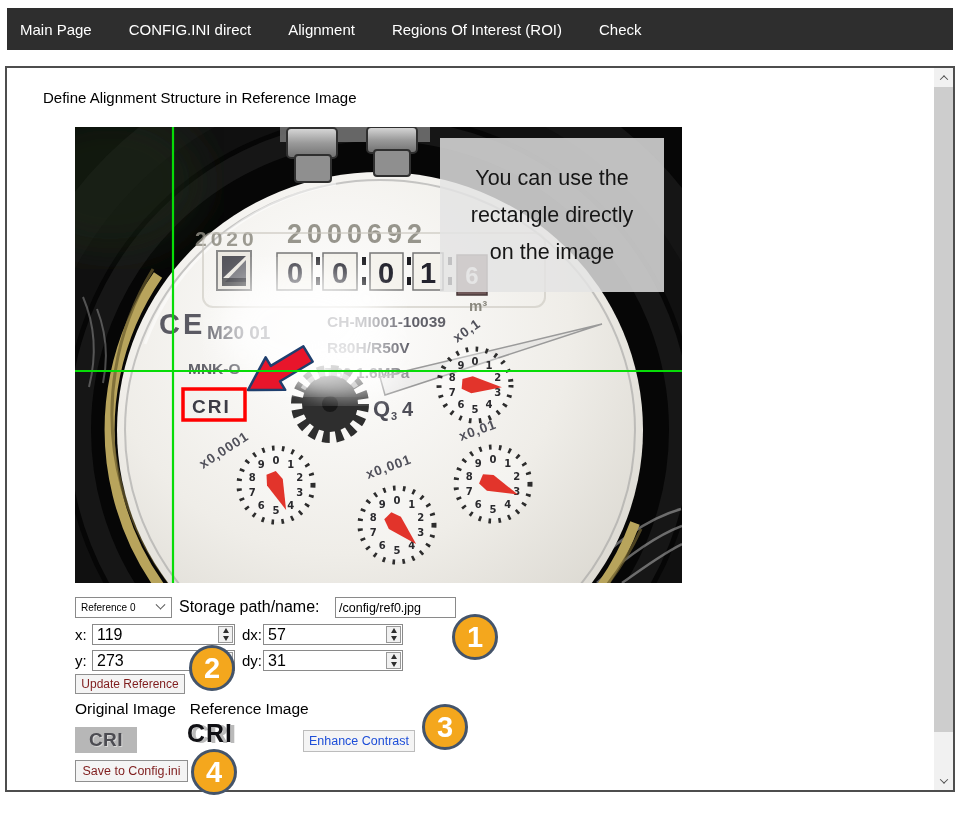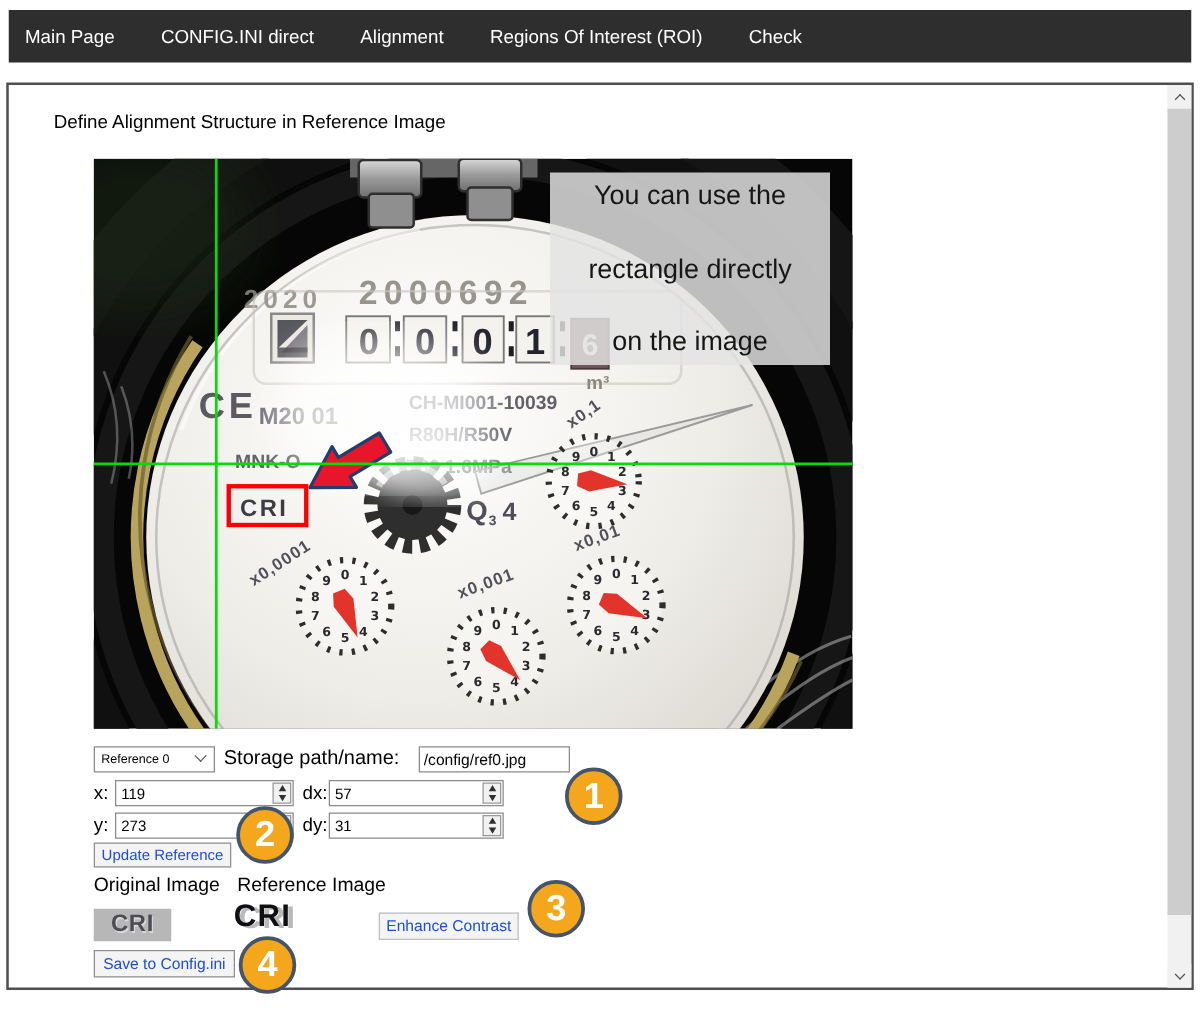--- a/index.html
+++ b/index.html
@@ -15,21 +15,21 @@
   .frame{position:absolute;left:5px;top:66px;width:950px;height:726px;border:2px solid #4e4e4e;background:#fff}
   .content{position:absolute;left:0;top:0;right:0;bottom:0}
 
   .heading{position:absolute;left:36px;top:21px;font-size:15px;font-weight:normal;color:#000}
 
   
   .meter-wrap{position:absolute;left:68px;top:59px;width:607px;height:456px;cursor:crosshair}
   .meter-wrap svg{display:block}
   .hint{position:absolute;left:365px;top:11px;width:224px;height:154px;background:rgba(227,227,227,.83);
         color:#161616;font-size:21.5px;line-height:37px;text-align:center;
-        display:flex;flex-direction:column;justify-content:space-between}
+        display:flex;flex-direction:column;justify-content:center}
 
   
   .serial1{font-size:21px;fill:#8d8b81;letter-spacing:4px;font-weight:bold;opacity:.85}
   .serial2{font-size:27px;fill:#7f7d73;letter-spacing:5px;font-weight:bold;opacity:.8}
   .counter-digit{font-size:29px;font-weight:bold;fill:#23232d;text-anchor:middle}
   .counter-digit-last{font-size:24px;font-weight:bold;fill:#ececec;text-anchor:middle}
   .face-text{fill:#55555e;font-weight:bold;opacity:.92}
   .ce{font-size:29px;letter-spacing:3px;fill:#4e4e58}
   .model{font-size:19px}
   .small-face{font-size:15.5px}
@@ -42,30 +42,30 @@
   
   .flabel{position:absolute;font-size:15px;line-height:21px;color:#000}
   .flabel-lg{position:absolute;font-size:16px;line-height:22px;color:#000}
   .selectbox{position:absolute;left:68px;top:529px;width:97px;height:21px;border:1px solid #8a8a8a;
              background:#fff;font-size:10px;display:flex;align-items:center;padding-left:5px;cursor:default}
   .chev{width:7px;height:7px;border-right:1.6px solid #555;border-bottom:1.6px solid #555;
         transform:rotate(45deg) translate(-2px,-2px);margin-left:auto;margin-right:7px}
   .txtinput{position:absolute;border:1px solid #8a8a8a;background:#fff;font-size:12.5px;
             font-family:"Liberation Sans",sans-serif;padding:0 3px;outline:none}
   .numwrap{position:absolute}
-  .numwrap input{width:100%;height:100%;border:1px solid #8a8a8a;font-size:12px;
+  .numwrap input{width:100%;height:100%;border:1px solid #8a8a8a;font-size:16px;
                  font-family:"Liberation Sans",sans-serif;padding:0 20px 0 4px;outline:none}
   .spin{position:absolute;right:2px;top:2px;bottom:2px;width:15px;border:1px solid #999;
         background:#f1f1f1;display:flex;flex-direction:column;cursor:pointer}
   .spin div{flex:1;display:flex;align-items:center;justify-content:center}
   .tri-up{width:0;height:0;border-left:3.5px solid transparent;border-right:3.5px solid transparent;
           border-bottom:5px solid #2f2f2f}
   .tri-dn{width:0;height:0;border-left:3.5px solid transparent;border-right:3.5px solid transparent;
           border-top:5px solid #2f2f2f}
-  .btn{position:absolute;background:#f4f4f4;border:1px solid #8f8f8f;font-size:12px;color:#1d4ed8;
+  .btn{position:absolute;background:#f4f4f4;border:1px solid #8f8f8f;font-size:12px;color:#7f1d1d;
        font-family:"Liberation Sans",sans-serif;display:flex;align-items:center;justify-content:center;cursor:pointer}
   .btn.disabled{color:#1d4ed8;border-color:#bcbcbc;cursor:default}
 
   .imglabels{position:absolute;left:68px;top:632px;font-size:15.5px;display:flex;gap:14px}
   .crop1{position:absolute;left:68px;top:659px;width:62px;height:26px;background:#b7b7b7;
          display:flex;align-items:center;justify-content:center;font-size:19px;font-weight:bold;
          color:#4c4c52;letter-spacing:.5px;text-shadow:1px 1px 0 #d8d8d8}
   .crop2{position:absolute;left:160px;top:650px;width:86px;height:30px;display:flex;align-items:center;
          justify-content:center;font-size:25px;font-weight:800;color:#101014;letter-spacing:1px;
          text-shadow:4px 1px 0 rgba(130,130,130,.55)}

